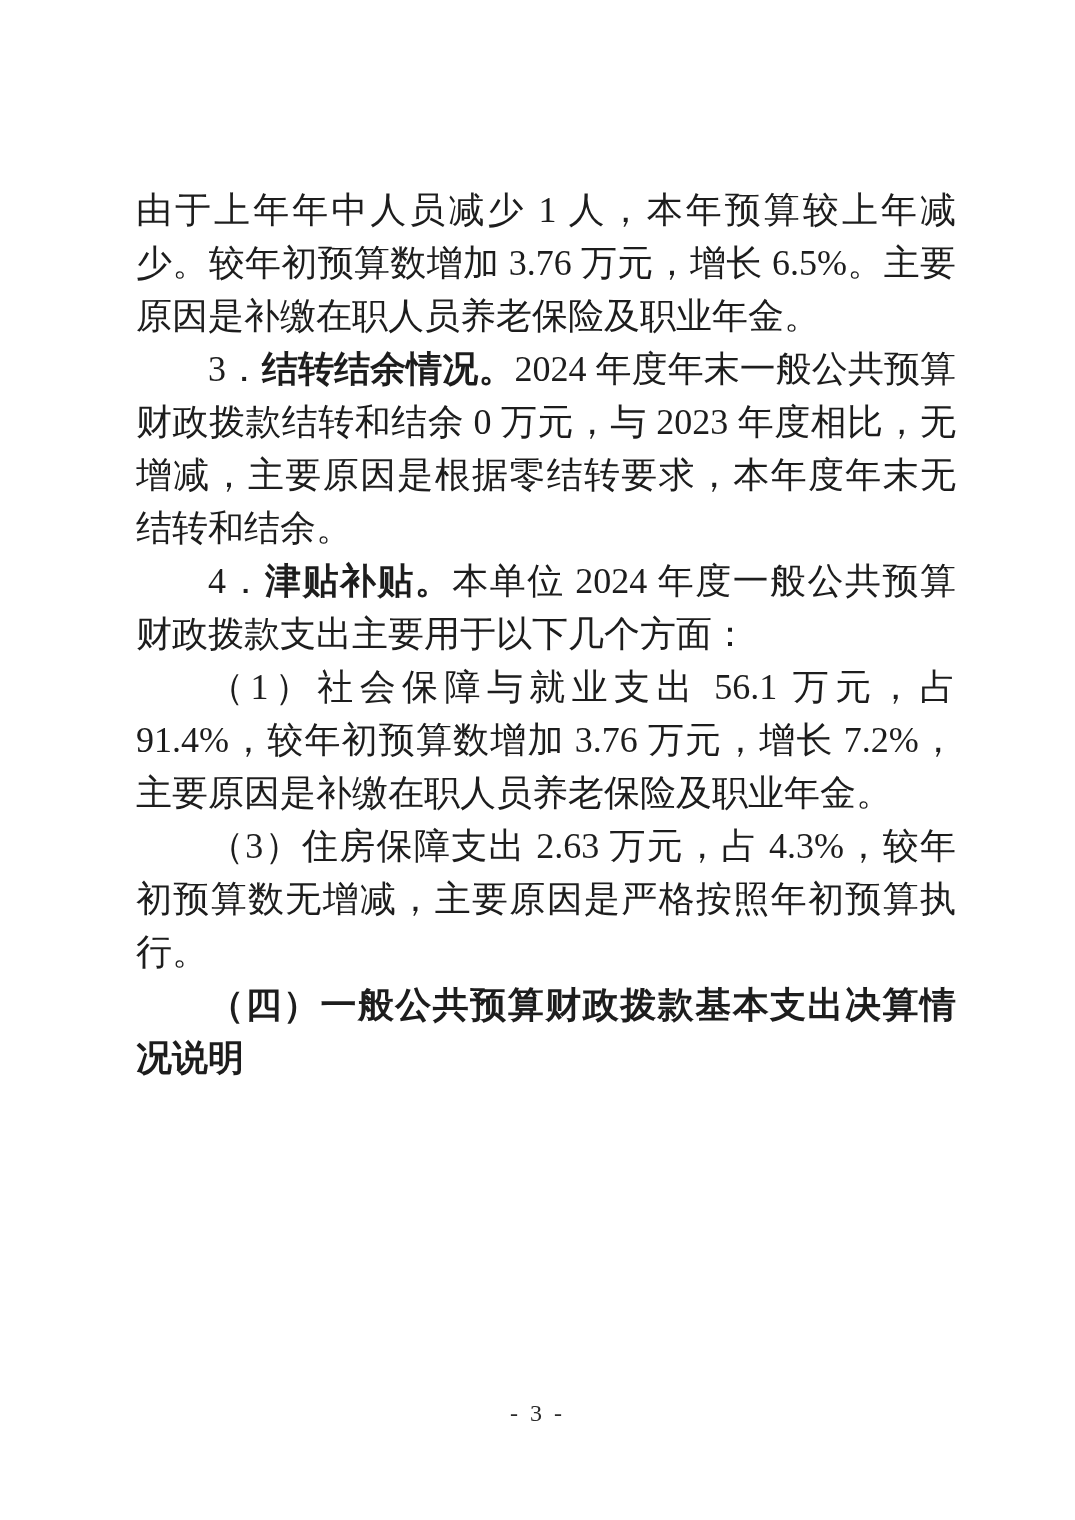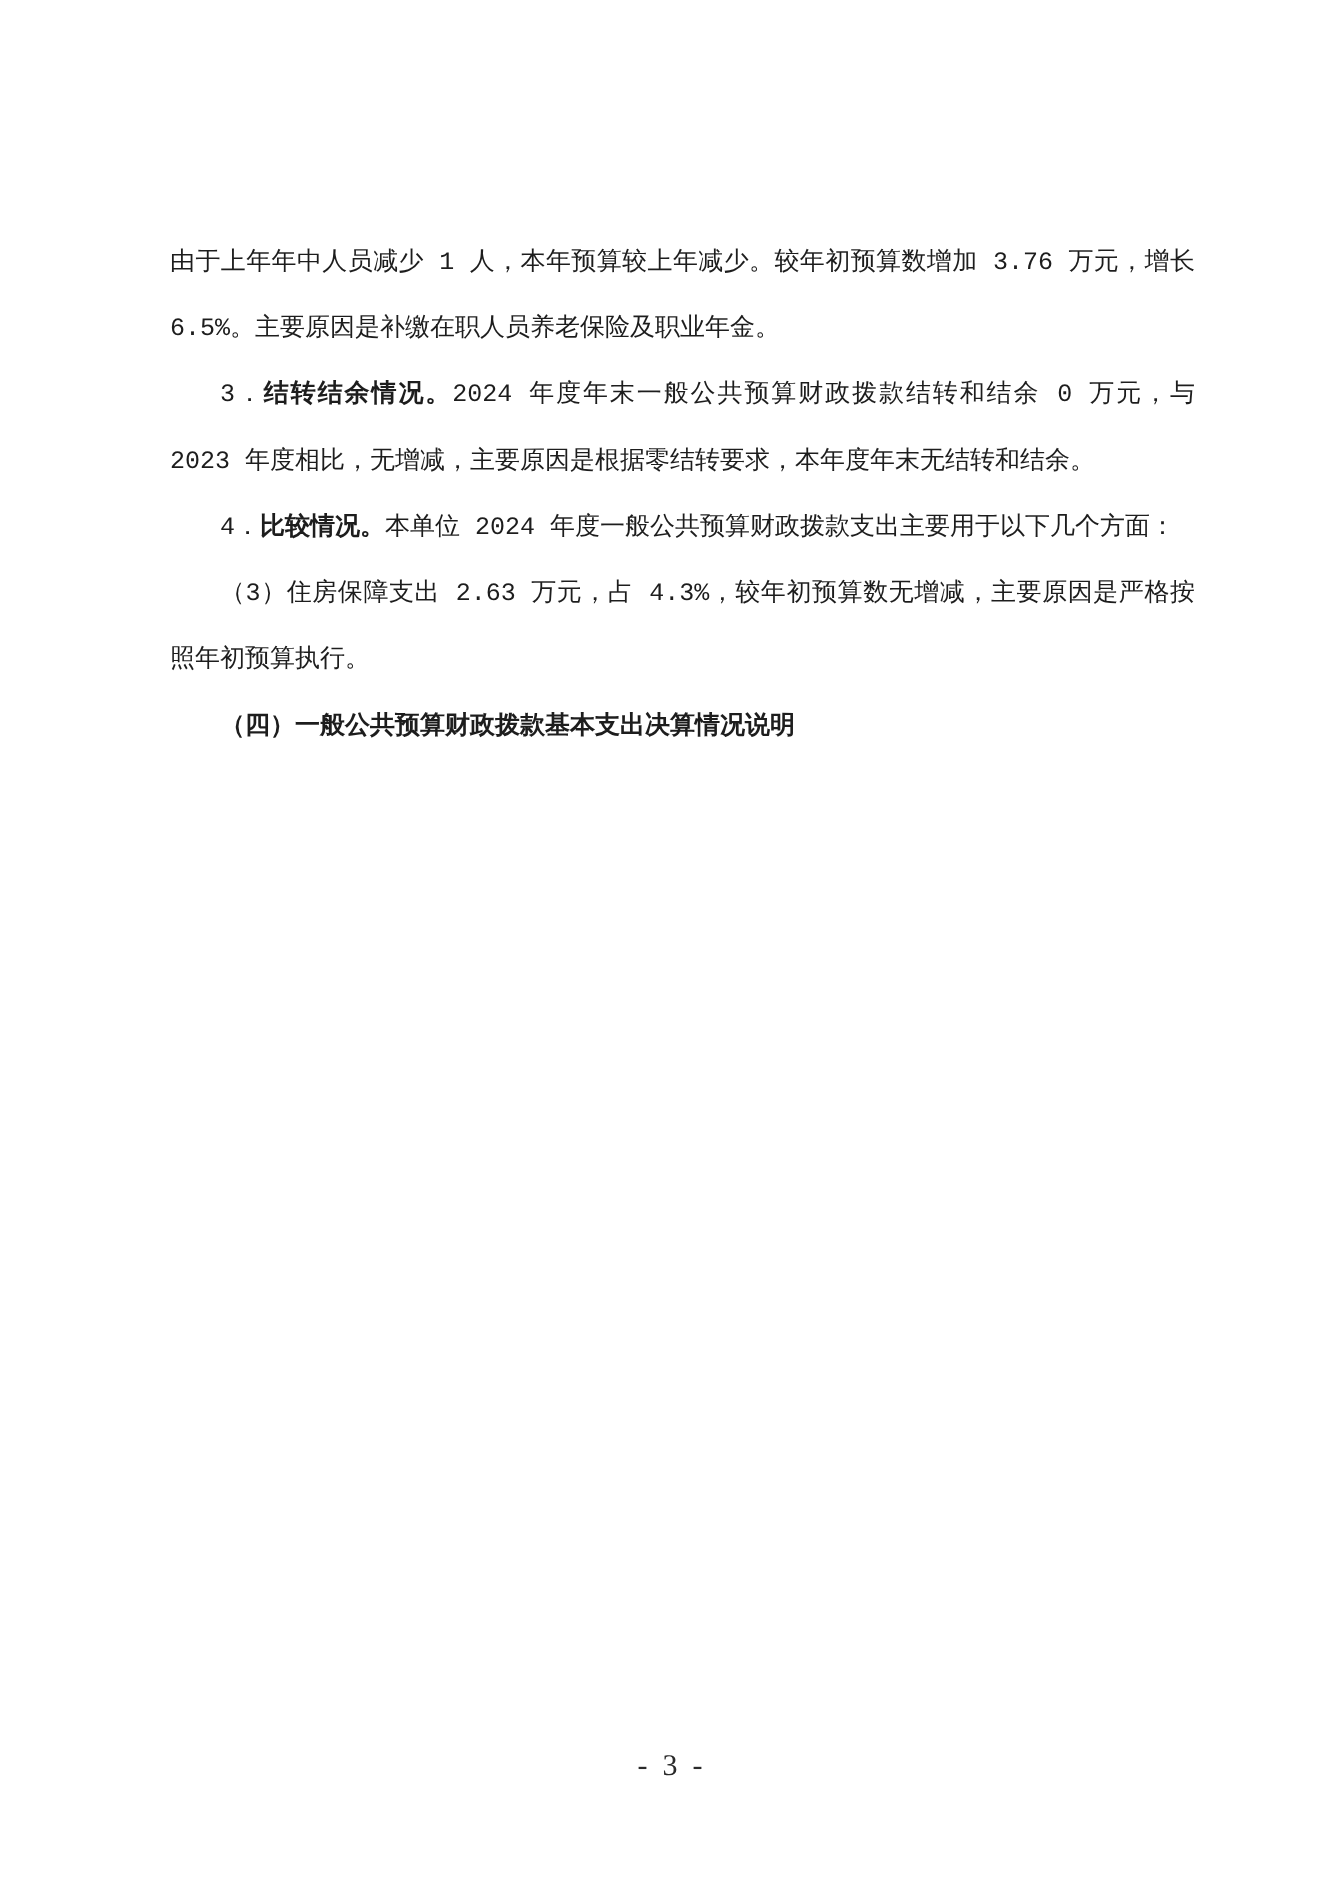--- a/index.html
+++ b/index.html
@@ -14,25 +14,24 @@
     background: #ffffff;
     font-family: "Liberation Serif", "DejaVu Serif", serif;
     color: #1d1d1d;
     overflow: hidden;
   }
   .content {
     position: absolute;
     left: 136px;
     top: 184px;
     width: 820px;
-    font-size: 20px;
+    font-size: 36px;
     line-height: 53px;
     text-align: justify;
     text-justify: inter-ideograph;
-    font-family: Liberation Mono, monospace;
   }
   .para {
     margin: 0;
     padding: 0;
   }
   .para.indent {
     text-indent: 2em;
   }
   .bold {
     font-weight: bold;
@@ -49,20 +48,21 @@
   }
 </style>
 </head>
 <body>
 
 <div class="page">
   <main class="content">
 
   <p class="para"><span>由于上年年中人员减少 1 人，本年预算较上年减少。较年初预算数增加 3.76 万元，增长 6.5%。主要原因是补缴在职人员养老保险及职业年金。</span></p>
       <p class="para indent"><span>3．</span><span class="bold">结转结余情况。</span><span>2024 年度年末一般公共预算财政拨款结转和结余 0 万元，与 2023 年度相比，无增减，主要原因是根据零结转要求，本年度年末无结转和结余。</span></p>
-      <p class="para indent"><span>4．</span><span class="bold">比较情况。</span><span>本单位 2024 年度一般公共预算财政拨款支出主要用于以下几个方面：</span></p>
+      <p class="para indent"><span>4．</span><span class="bold">津贴补贴。</span><span>本单位 2024 年度一般公共预算财政拨款支出主要用于以下几个方面：</span></p>
+      <p class="para indent"><span>（1）社会保障与就业支出 56.1 万元，占 91.4%，较年初预算数增加 3.76 万元，增长 7.2%，主要原因是补缴在职人员养老保险及职业年金。</span></p>
       <p class="para indent"><span>（3）住房保障支出 2.63 万元，占 4.3%，较年初预算数无增减，主要原因是严格按照年初预算执行。</span></p>
       <p class="para indent"><span class="bold">（四）一般公共预算财政拨款基本支出决算情况说明</span></p>
     </main>
   <footer class="footer">
     <span>- 3 -</span>
   </footer>
 </div>
 
 </body></html>

